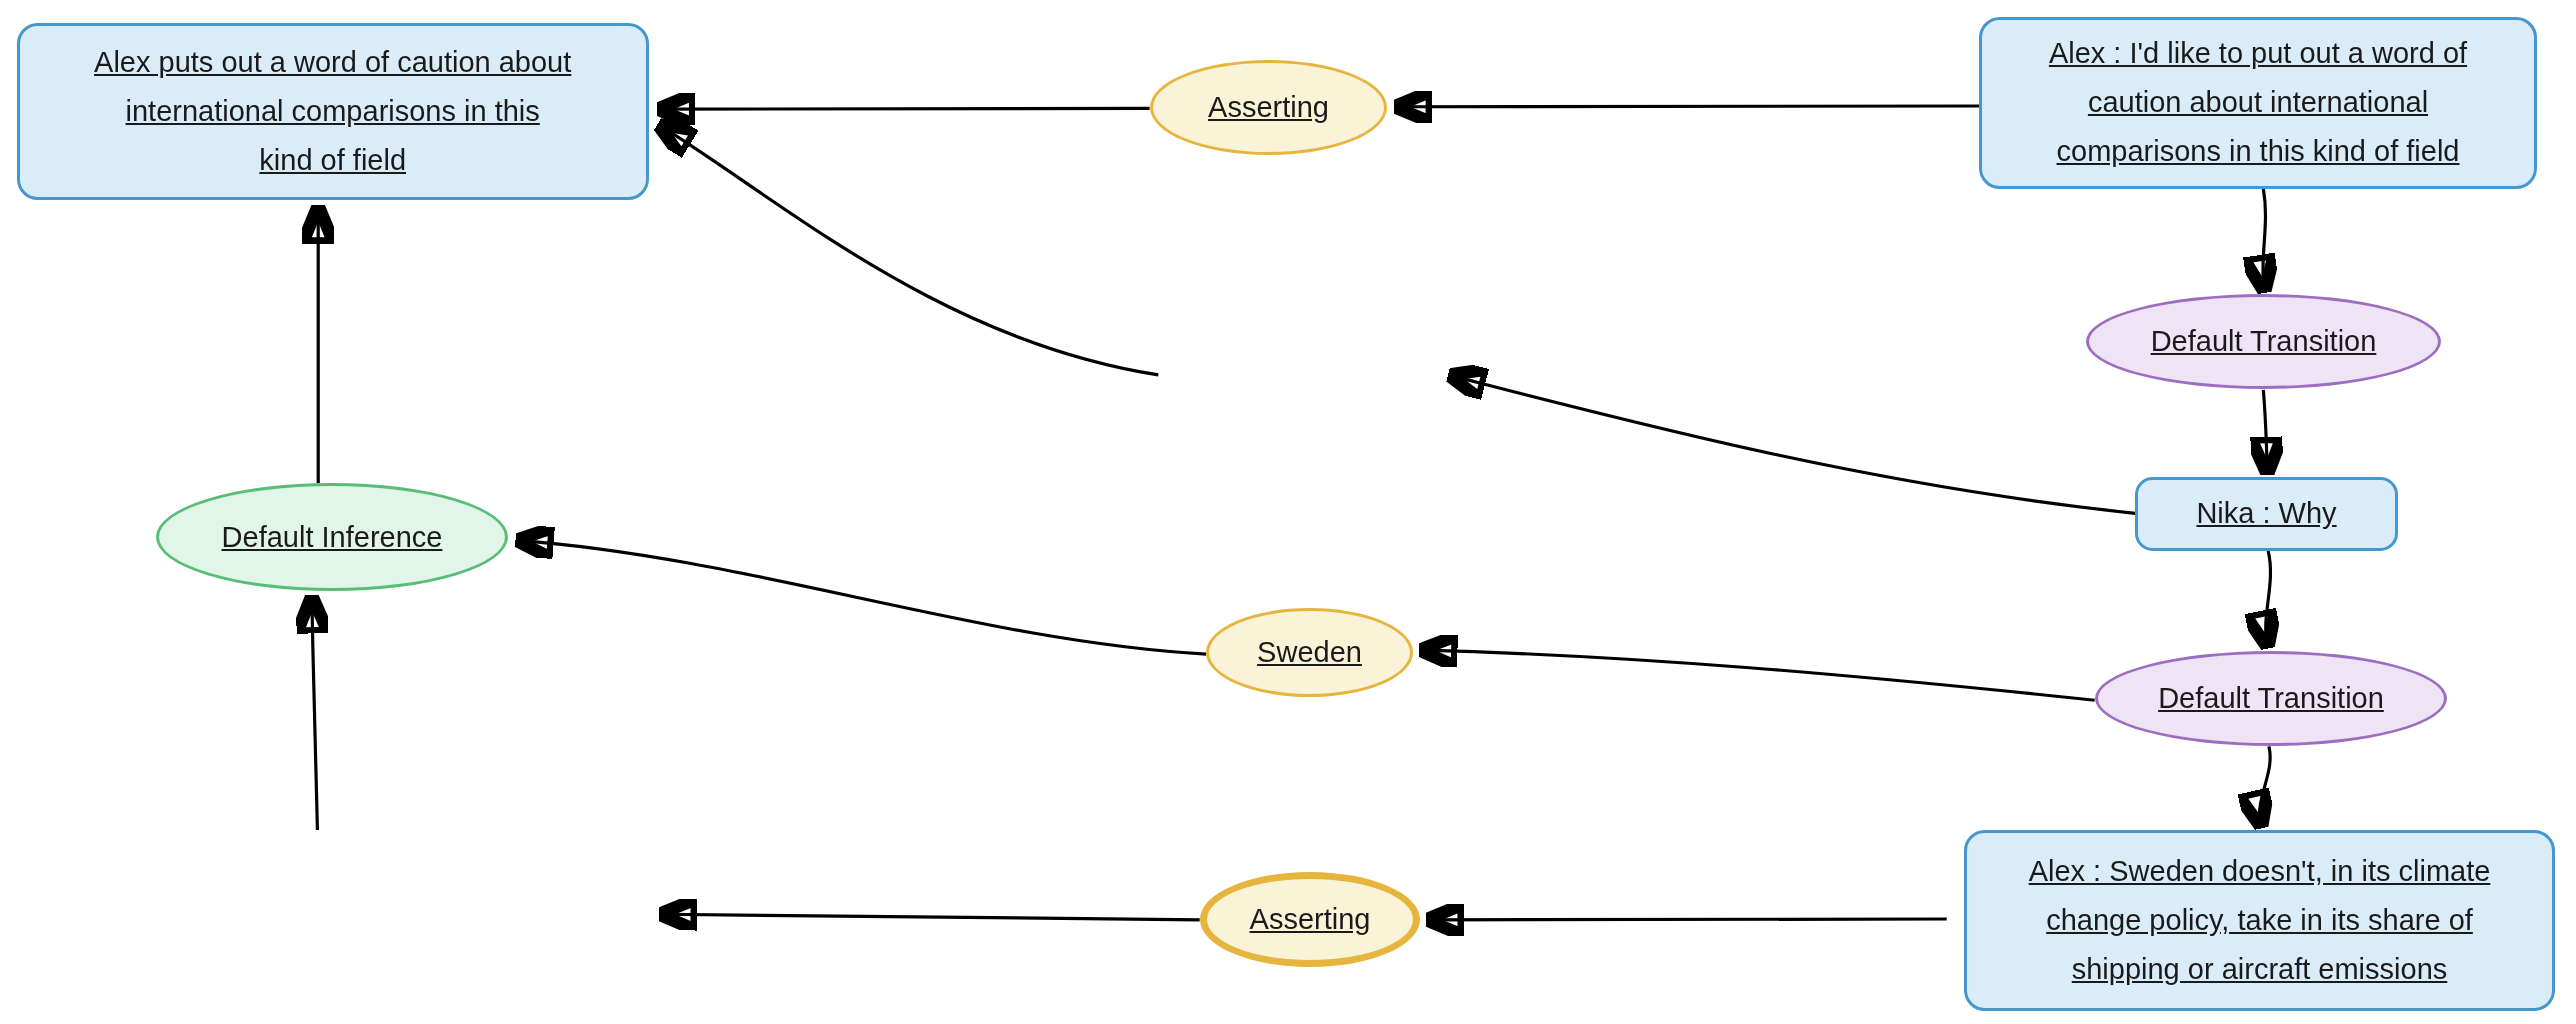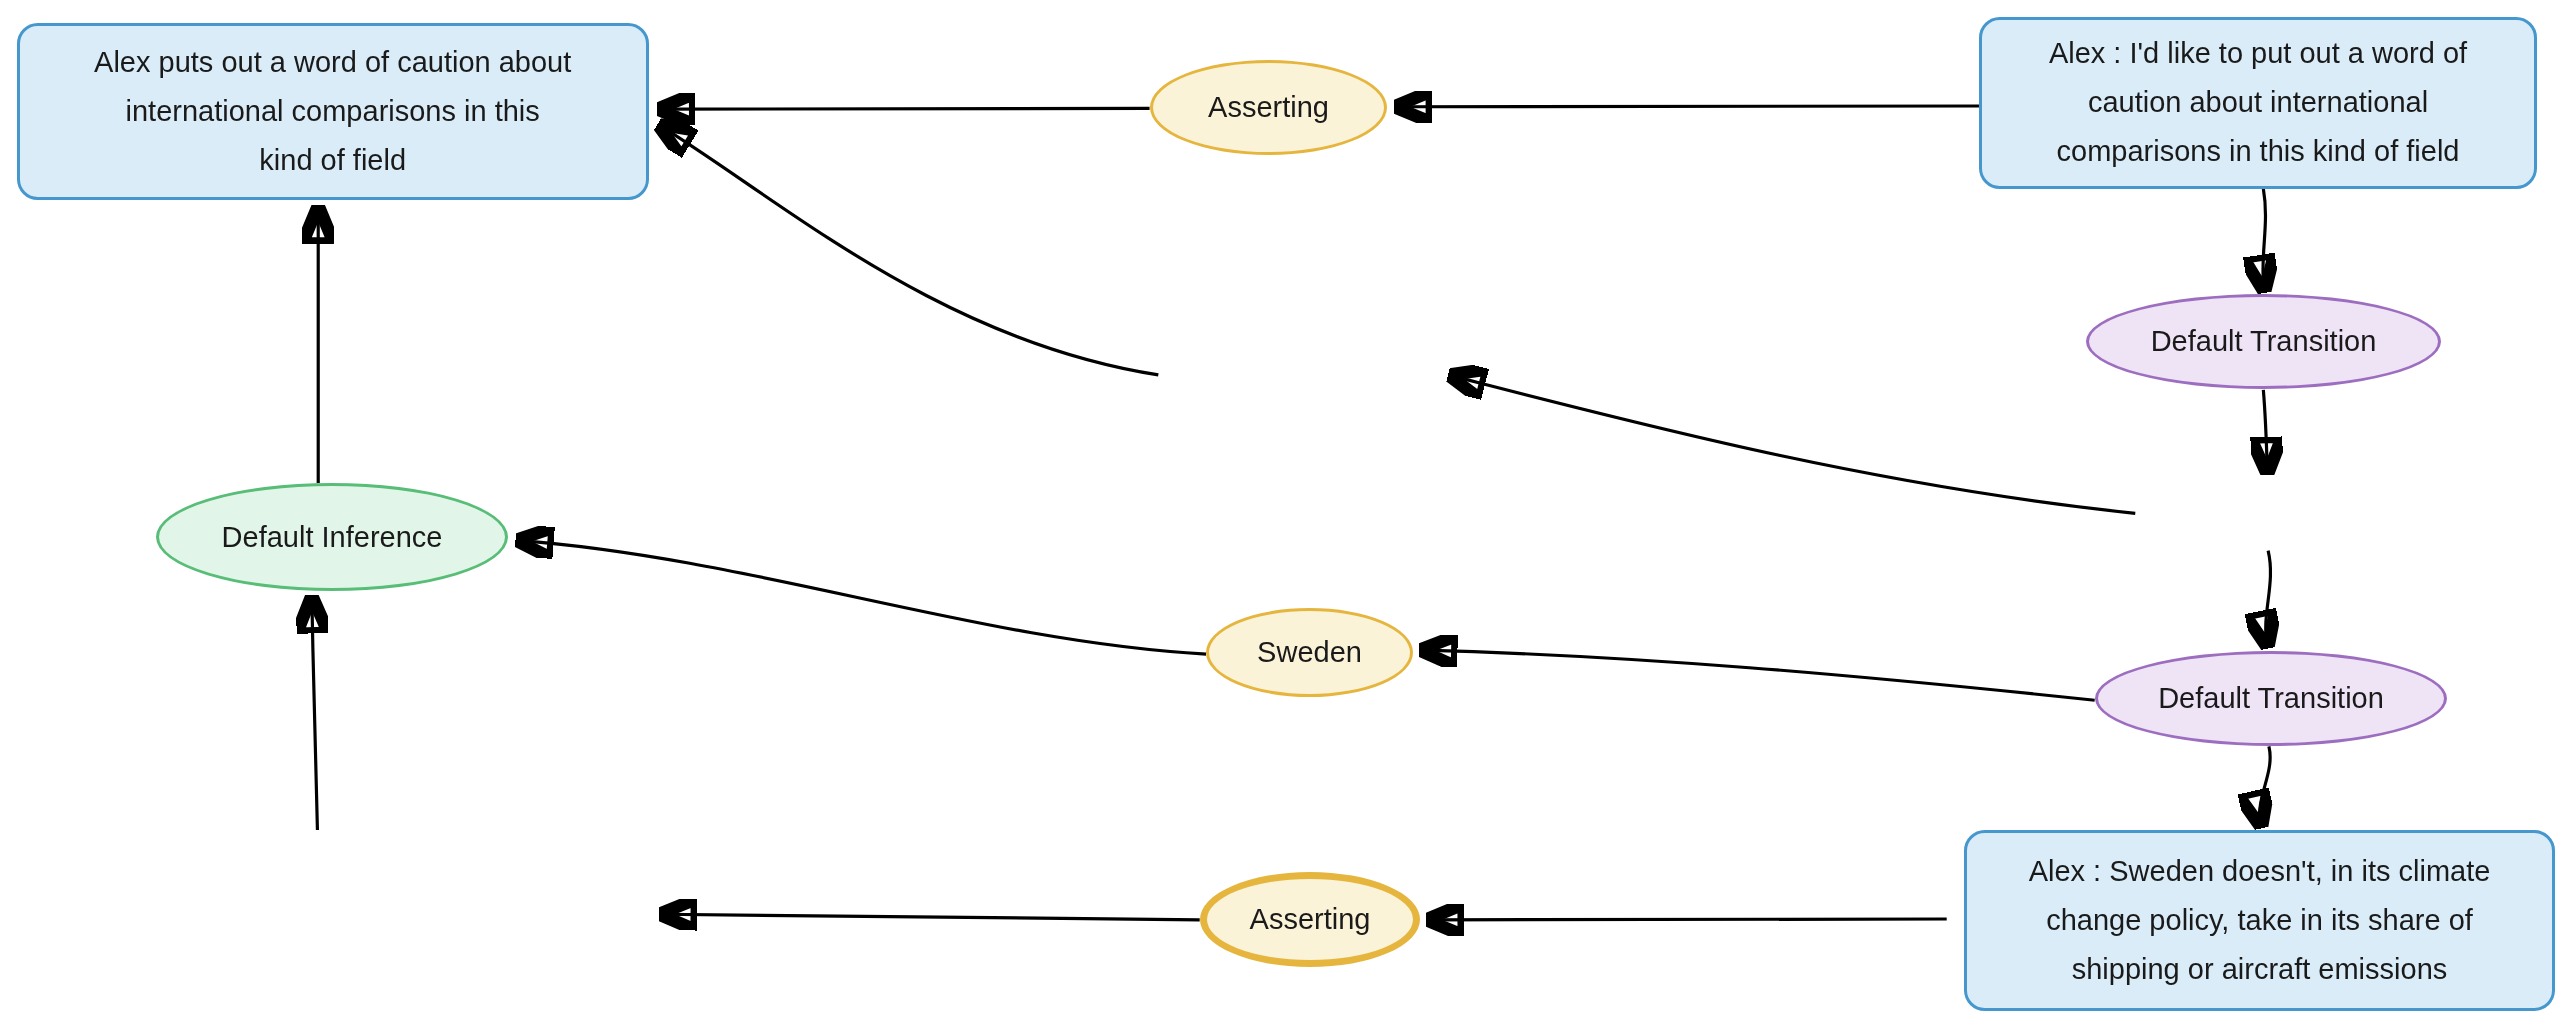--- a/index.html
+++ b/index.html
@@ -13,21 +13,21 @@
   #canvas{
     position:relative; width:2576px; height:1025px;
     background:var(--background);
     font-family:"Liberation Sans", sans-serif;
     color:var(--text);
   }
   #edges{position:absolute;left:0;top:0;width:2576px;height:1025px;}
   #edges path{stroke:var(--edge);stroke-width:4;fill:none;}
   .node{
     position:absolute; display:flex; align-items:center; justify-content:center;
-    text-align:center; box-sizing:border-box; font-size:29px; line-height:1.7;
+    text-align:center; box-sizing:border-box; font-size:29px; line-height:1.7;text-decoration:underline;
   }
   .node-label{white-space:pre-line; padding:0 14.3px;}
   .statement{
     background:var(--statement-fill); border:3.2px solid var(--statement-border);
     border-radius:20.7px;
   }
   .ellipse{border-radius:50%; line-height:1.2;}
   .speech{background:var(--speech-fill); border:3.2px solid var(--speech-border);}
   .speech.thick{border-width:7.2px;}
   .transition{background:var(--transition-fill); border:3.2px solid var(--transition-border);}
@@ -73,20 +73,23 @@
   <div class="node statement" style="left:1979px;top:16.7px;width:558px;height:172px;align-items:center;">
     <span class="node-label">Alex : I'd like to put out a word of
 caution about international
 comparisons in this kind of field</span>
   </div>
 
   <div class="node ellipse transition" style="left:2086px;top:294px;width:355px;height:95px;">
     <span class="node-label">Default Transition</span>
   </div>
 
+  <div class="node statement" style="left:2135px;top:477px;width:263px;height:74px;border-radius:17.5px;">
+    <span class="node-label">Nika : Why</span>
+  </div>
 
 
   <div class="node ellipse inference" style="left:156px;top:483px;width:352px;height:108px;">
     <span class="node-label">Default Inference</span>
   </div>
 
   <div class="node ellipse speech" style="left:1206px;top:608px;width:207px;height:89px;">
     <span class="node-label">Sweden</span>
   </div>
 

